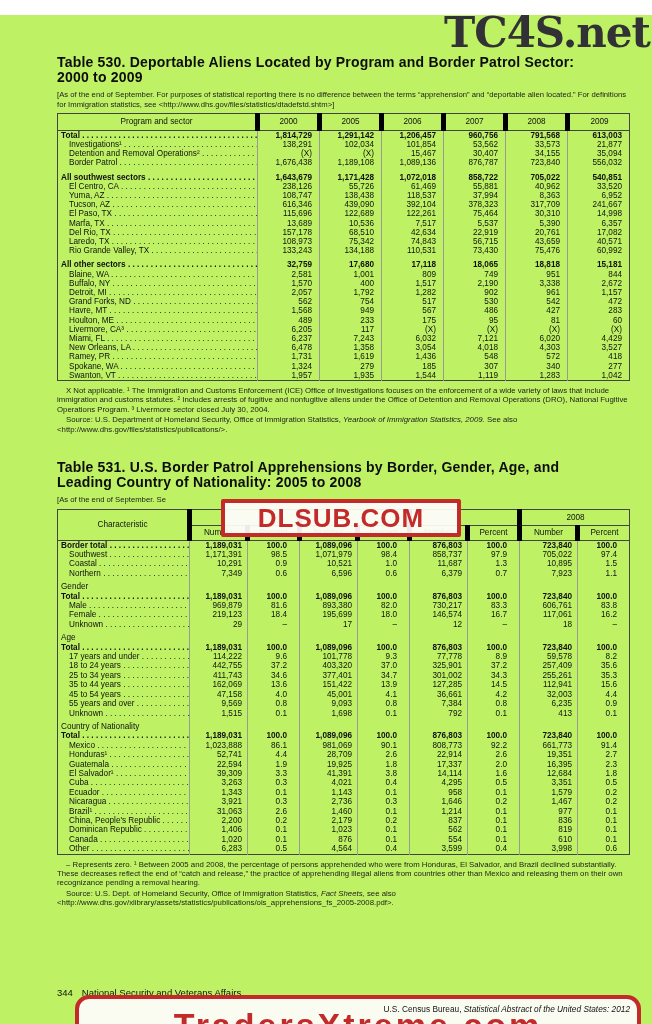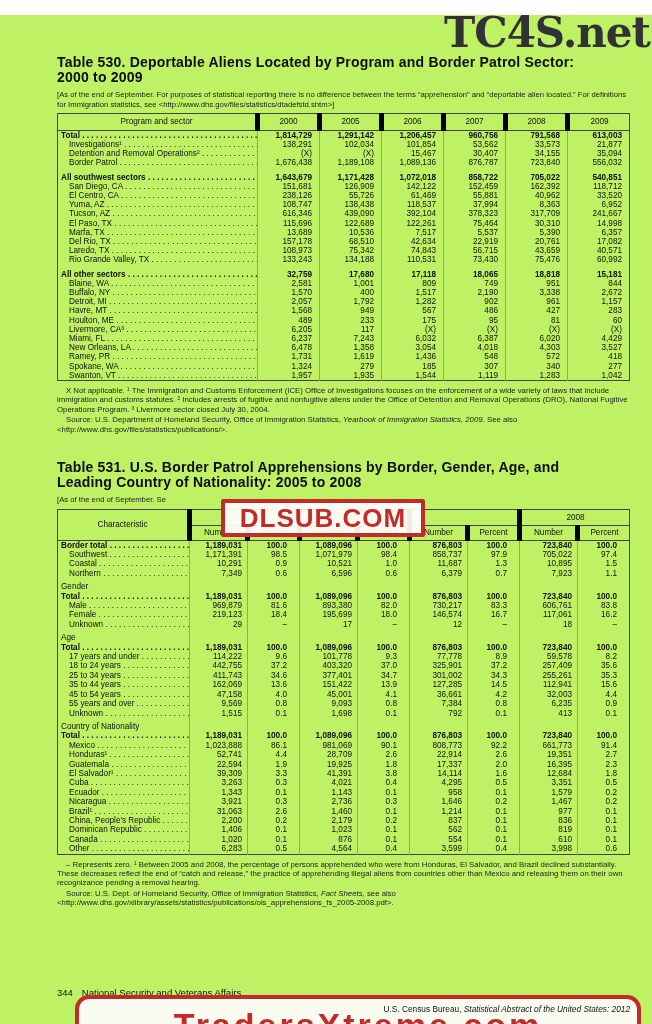--- a/index.html
+++ b/index.html
@@ -47,21 +47,21 @@
   .fn { margin-top:5px; font-size:7.8px; line-height:9.4px; text-indent:9px; color:#1c1c1c; }
   .fn + .fn { margin-top:1px; }
   .it { font-style:italic; }
 
   .pagefoot { position:absolute; left:57px; top:972px; font-size:9.5px; z-index:3; color:#111; }
   .pagefoot .pnum { margin-right:9px; }
   .census { position:absolute; right:22px; top:989px; font-size:8.3px; z-index:8; color:#111; white-space:nowrap; }
 
   .stamp { position:absolute; z-index:6; font-weight:bold; color:#c32a2a;
            border:4px solid #c32a2a; background:rgba(255,253,252,0.93); text-align:center; }
-  .stamp.mid { left:221px; top:484px; width:204px; height:38px; border-radius:2px;
+  .stamp.mid { left:221px; top:484px; width:240px; height:38px; border-radius:2px;
                font-size:26px; line-height:30px; letter-spacing:1px; }
   .stamp.bottom { left:75px; top:980px; width:566px; height:60px; border-radius:14px;
                   font-size:34px; line-height:44px; letter-spacing:3px; padding-top:4px; }
 </style>
 </head>
 <body>
 
 <div class="page">
 
   <div class="wm-top">TC4S.net</div>
@@ -135,29 +135,20 @@
           <tr class="b gap">
             <td class="lc"><span class="lbl">All southwest sectors</span></td>
             <td class="num">1,643,679</td>
             <td class="num">1,171,428</td>
             <td class="num">1,072,018</td>
             <td class="num">858,722</td>
             <td class="num">705,022</td>
             <td class="num">540,851</td>
           </tr>
           <tr class="">
-            <td class="lc"><span class="lbl ind1">San Diego, CA</span></td>
-            <td class="num">151,681</td>
-            <td class="num">126,909</td>
-            <td class="num">142,122</td>
-            <td class="num">152,459</td>
-            <td class="num">162,392</td>
-            <td class="num">118,712</td>
-          </tr>
-          <tr class="">
             <td class="lc"><span class="lbl ind1">El Centro, CA</span></td>
             <td class="num">238,126</td>
             <td class="num">55,726</td>
             <td class="num">61,469</td>
             <td class="num">55,881</td>
             <td class="num">40,962</td>
             <td class="num">33,520</td>
           </tr>
           <tr class="">
             <td class="lc"><span class="lbl ind1">Yuma, AZ</span></td>
@@ -252,20 +243,29 @@
           <tr class="">
             <td class="lc"><span class="lbl ind1">Detroit, MI</span></td>
             <td class="num">2,057</td>
             <td class="num">1,792</td>
             <td class="num">1,282</td>
             <td class="num">902</td>
             <td class="num">961</td>
             <td class="num">1,157</td>
           </tr>
           <tr class="">
+            <td class="lc"><span class="lbl ind1">Grand Forks, ND</span></td>
+            <td class="num">562</td>
+            <td class="num">754</td>
+            <td class="num">517</td>
+            <td class="num">530</td>
+            <td class="num">542</td>
+            <td class="num">472</td>
+          </tr>
+          <tr class="">
             <td class="lc"><span class="lbl ind1">Havre, MT</span></td>
             <td class="num">1,568</td>
             <td class="num">949</td>
             <td class="num">567</td>
             <td class="num">486</td>
             <td class="num">427</td>
             <td class="num">283</td>
           </tr>
           <tr class="">
             <td class="lc"><span class="lbl ind1">Houlton, ME</span></td>
@@ -283,21 +283,21 @@
             <td class="num">(X)</td>
             <td class="num">(X)</td>
             <td class="num">(X)</td>
             <td class="num">(X)</td>
           </tr>
           <tr class="">
             <td class="lc"><span class="lbl ind1">Miami, FL</span></td>
             <td class="num">6,237</td>
             <td class="num">7,243</td>
             <td class="num">6,032</td>
-            <td class="num">6,387</td>
+            <td class="num">7,121</td>
             <td class="num">6,020</td>
             <td class="num">4,429</td>
           </tr>
           <tr class="">
             <td class="lc"><span class="lbl ind1">New Orleans, LA</span></td>
             <td class="num">6,478</td>
             <td class="num">1,358</td>
             <td class="num">3,054</td>
             <td class="num">4,018</td>
             <td class="num">4,303</td>

